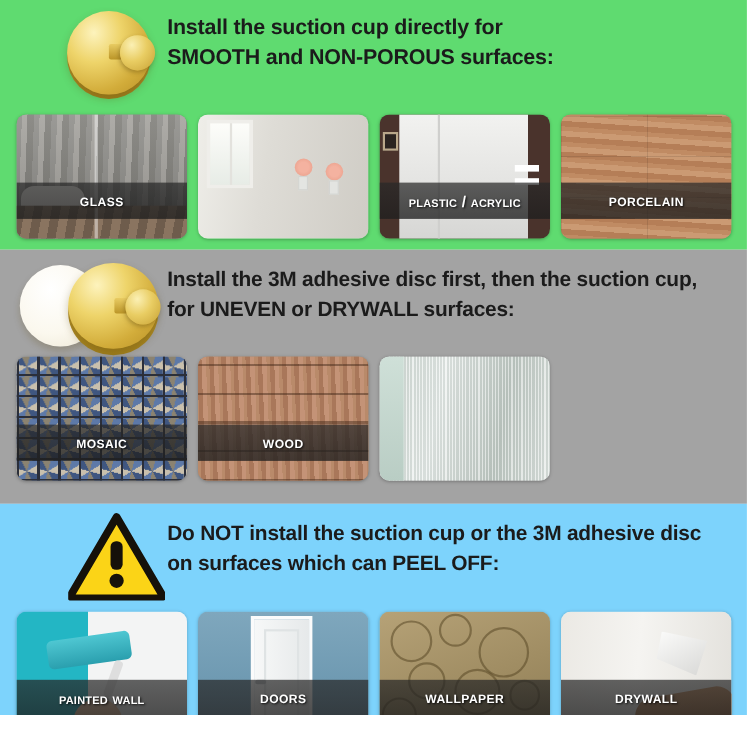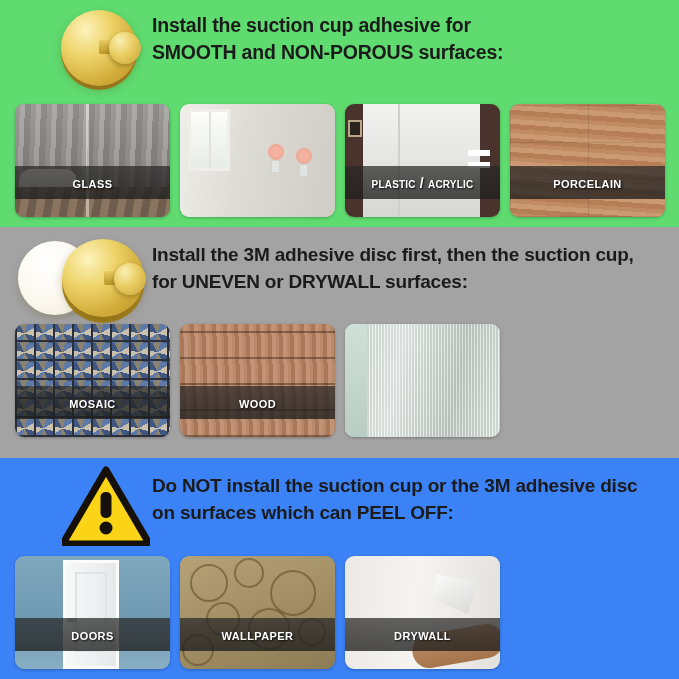--- a/index.html
+++ b/index.html
@@ -6,21 +6,21 @@
   body{
     width:679px;height:679px;overflow:hidden;
     font-family:"Liberation Sans","DejaVu Sans",sans-serif;
     background:#ffffff;
   }
   .infographic{position:relative;width:679px;height:679px;}
 
   .band{position:relative;width:679px;box-sizing:border-box;overflow:hidden;}
   .band-green{height:227px;background:#5FDB70;}
   .band-yellow{height:231px;background:#a3a3a3;}
-  .band-pink{height:221px;background:#3b82f6;}
+  .band-pink{height:192px;background:#7dd3fc;}
 
   .band-head{position:relative;height:100px;}
 
   .head-text{
     position:absolute;left:152px;top:12px;width:520px;
     font-size:19.5px;line-height:27px;font-weight:bold;color:#1b1b1b;
     letter-spacing:-0.2px;
   }
   .band-yellow .head-text{left:152px;top:14px;width:525px;font-size:19px;}
   .band-pink  .head-text{left:152px;top:14px;width:525px;font-size:19px;}
@@ -232,21 +232,21 @@
     <div class="band-head">
 
       <div class="cup-icon cup-green">
         <div class="disc-edge" style="left:6px;top:10px;width:76px;height:76px;"></div>
         <div class="disc" style="left:6px;top:6px;width:76px;height:76px;"></div>
         <div class="stem" style="left:44px;top:36px;width:18px;height:14px;"></div>
         <div class="knob" style="left:54px;top:28px;width:32px;height:32px;"></div>
       </div>
 
       <div class="head-text">
-        <span class="head-line">Install the suction cup adhesive for</span>
+        <span class="head-line">Install the suction cup directly for</span>
         <span class="head-line">SMOOTH and NON-POROUS surfaces:</span>
       </div>
     </div>
 
     <div class="card-row green-row">
 
       <div class="card">
         <div class="photo ph-glass">
           <div class="tub"></div>
             <div class="floor"></div>
@@ -340,20 +340,30 @@
       </div>
 
       <div class="head-text">
         <span class="head-line">Do NOT install the suction cup or the 3M adhesive disc</span>
         <span class="head-line">on surfaces which can PEEL OFF:</span>
       </div>
     </div>
 
     <div class="card-row pink-row">
 
+      <div class="card lbl-sm">
+        <div class="photo ph-painted">
+          <div class="roller"></div>
+            <div class="handle"></div>
+            <div class="hand"></div>
+        </div>
+        <div class="label">
+          <span>PAINTED WALL</span>
+        </div>
+      </div>
 
       <div class="card">
         <div class="photo ph-doors">
           <div class="door"></div>
             <div class="knob2"></div>
         </div>
         <div class="label">
           <span>DOORS</span>
         </div>
       </div>

